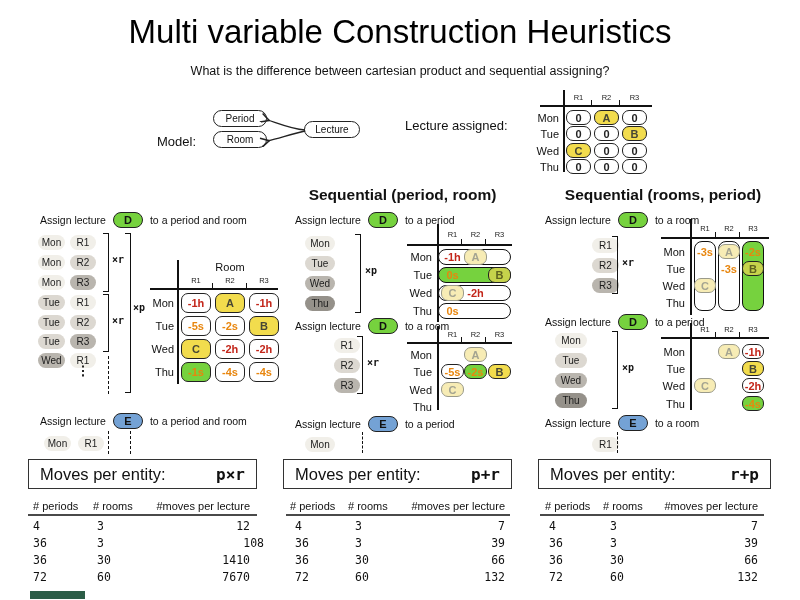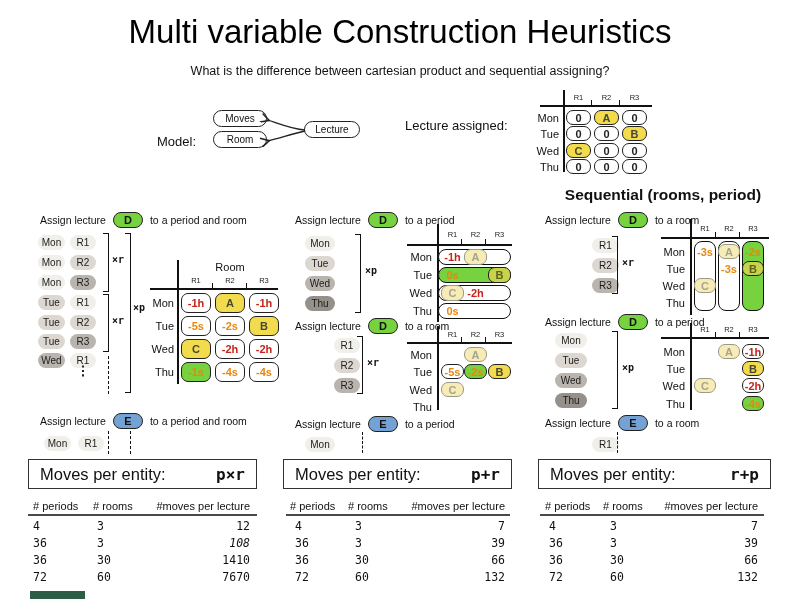--- a/index.html
+++ b/index.html
@@ -56,21 +56,21 @@
 </style>
 </head>
 <body>
 
 <div id="stage">
 
   <div class="abs title">Multi variable Construction Heuristics</div>
   <div class="abs subtitle">What is the difference between cartesian product and sequential assigning?</div>
 
   <div class="label13" style="left:157px;top:134px">Model:</div>
-  <div class="node" style="left:213px;top:110px;width:54px;height:17px">Moves</div>
+  <div class="node" style="left:213px;top:110px;width:54px;height:17px">Period</div>
   <div class="node" style="left:213px;top:131px;width:54px;height:17px">Room</div>
   <div class="node" style="left:304px;top:121px;width:56px;height:17px">Lecture</div>
   <svg class="abs" style="left:258px;top:108px" width="52" height="44" viewBox="0 0 52 44">
     <defs>
       <marker id="ah" markerWidth="8" markerHeight="8" refX="1.5" refY="3.5" orient="auto">
         <path d="M7,0 L0.5,3.5 L7,7" fill="none" stroke="#222" stroke-width="1.2"></path>
       </marker>
     </defs>
     <path d="M47,22 C 34,21 22,16 10,12" fill="none" stroke="#222" stroke-width="1.3" marker-end="url(#ah)"></path>
     <path d="M47,23 C 34,26 22,30 10,33" fill="none" stroke="#222" stroke-width="1.3" marker-end="url(#ah)"></path>
@@ -176,29 +176,30 @@
   <div class="th" style="left:33px;top:500px"># periods</div>
   <div class="th" style="left:93px;top:500px"># rooms</div>
   <div class="th right" style="left:130px;top:500px;width:120px">#moves per lecture</div>
   <div class="underline" style="left:28px;top:514px;width:229px"></div>
   <div class="layer">
       <div class="num" style="left: 33px; top: 519px;">4</div>
       <div class="num" style="left: 97px; top: 519px;">3</div>
       <div class="num right" style="left: 170px; top: 519px; width: 80px;">12</div>
       <div class="num" style="left: 33px; top: 536px;">36</div>
       <div class="num" style="left: 97px; top: 536px;">3</div>
-      <div class="num right" style="left: 170px; top: 536px; width: 80px; font-style: italic;">108</div>
+      <div class="num right" style="left: 184px; top: 536px; width: 80px;">108</div>
       <div class="num" style="left: 33px; top: 553px;">36</div>
       <div class="num" style="left: 97px; top: 553px;">30</div>
       <div class="num right" style="left: 170px; top: 553px; width: 80px;">1410</div>
       <div class="num" style="left: 33px; top: 570px;">72</div>
       <div class="num" style="left: 97px; top: 570px;">60</div>
       <div class="num right" style="left: 170px; top: 570px; width: 80px;">7670</div>
     </div>
 
+  <div class="sec-title" style="left:285px;width:235px">Sequential (period, room)</div>
   <div class="assign" style="left:295px;top:210px">
     <span>Assign lecture</span>
     <span class="lec" data-lec="green">D</span>
     <span>to a period</span>
   </div>
   <div class="layer">
       <div class="badge sh0" style="left: 305px; top: 236px; width: 30px;">Mon</div>
       <div class="badge sh1" style="left: 305px; top: 256px; width: 30px;">Tue</div>
       <div class="badge sh2" style="left: 305px; top: 276px; width: 30px;">Wed</div>
       <div class="badge sh3" style="left: 305px; top: 296px; width: 30px;">Thu</div>

